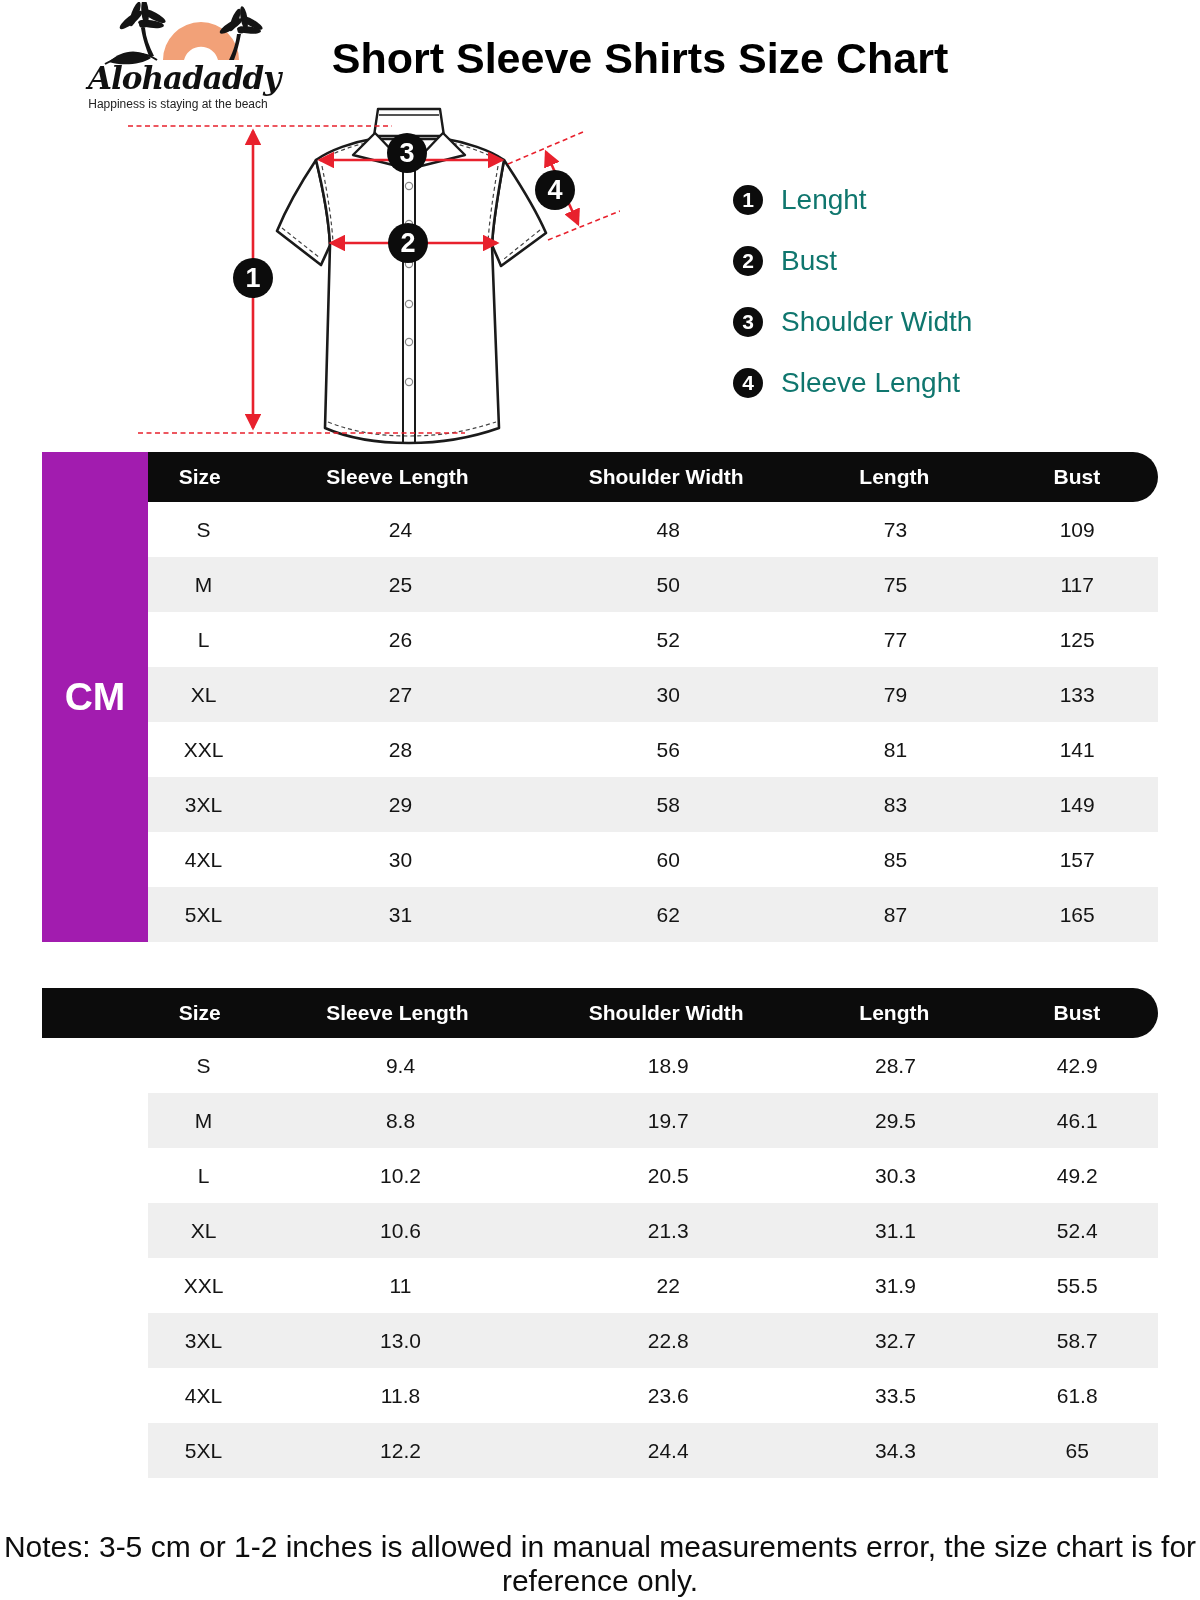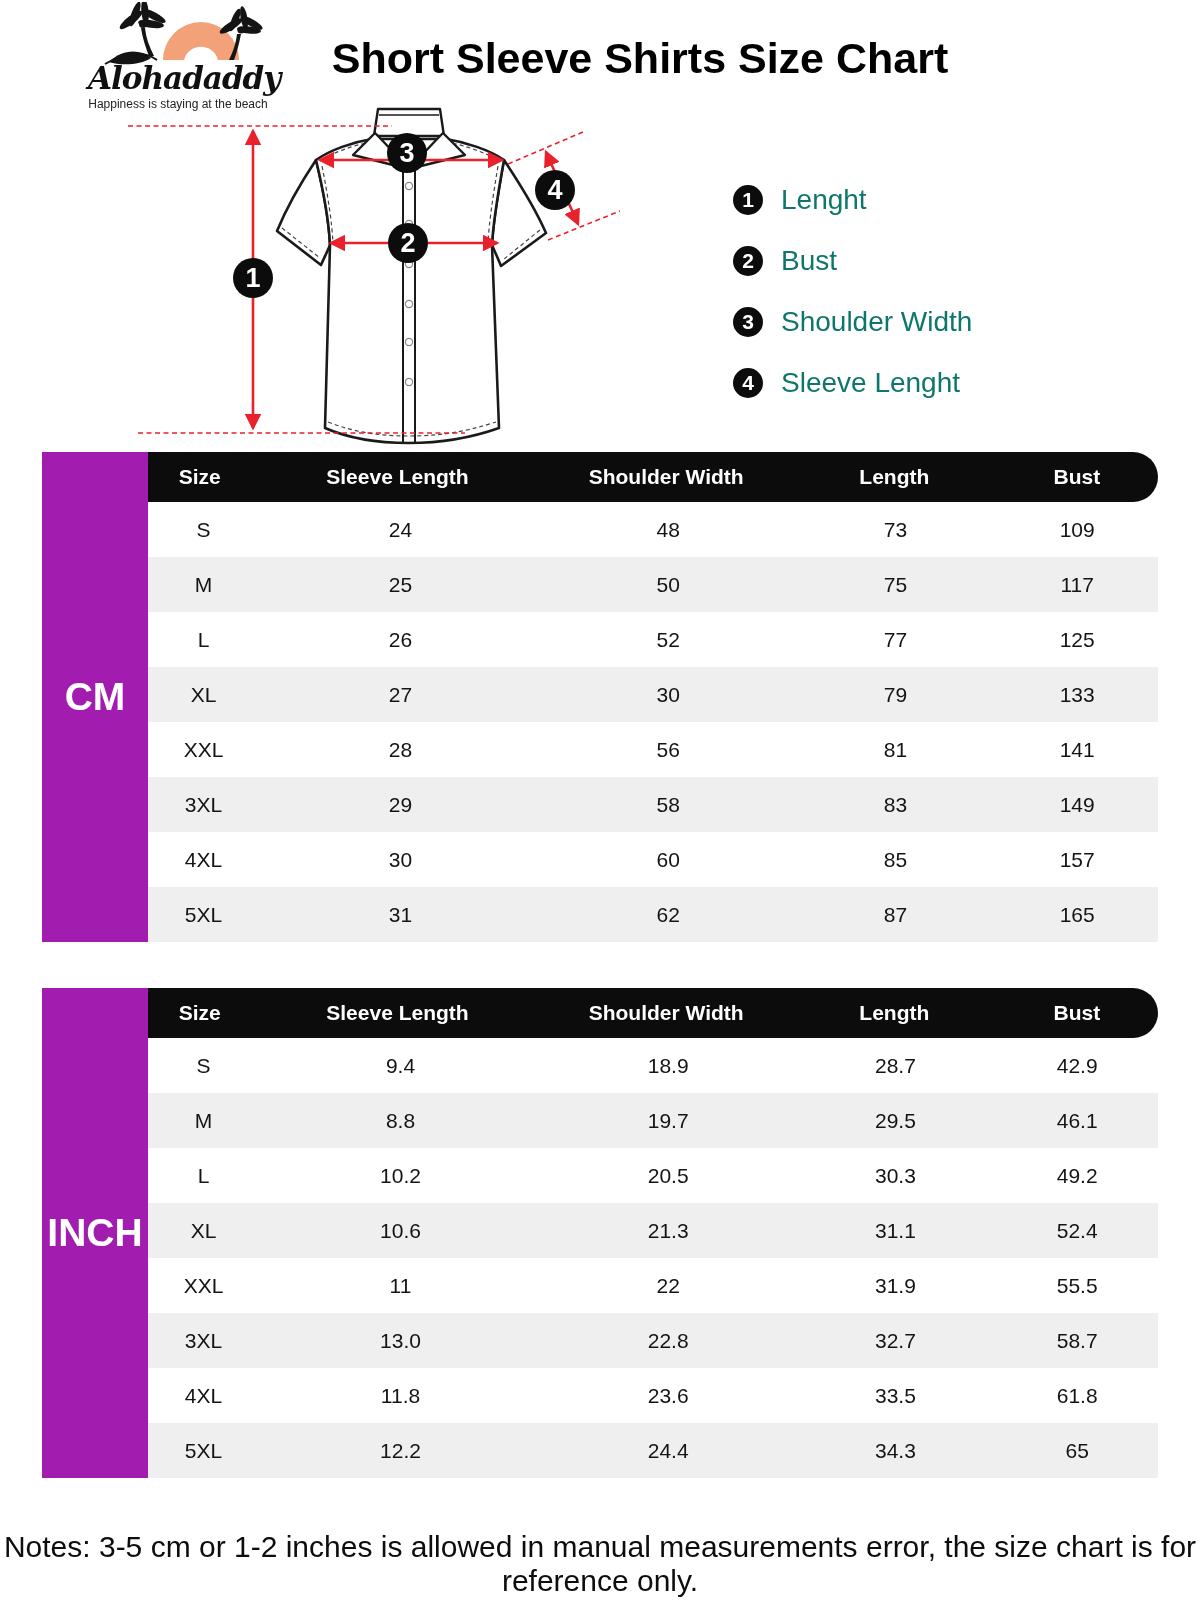--- a/index.html
+++ b/index.html
@@ -261,23 +261,20 @@
         <span>5XL</span>
         <span>31</span>
         <span>62</span>
         <span>87</span>
         <span>165</span>
       </div>
     </div>
 </div>
 
 <div class="size-table inch">
-  <div class="unit-band">
-    <span class="unit-label">INCH</span>
-  </div>
   <div class="thead">
 
       <div>Size</div>
 
       <div>Sleeve Length</div>
 
       <div>Shoulder Width</div>
 
       <div>Length</div>
 

